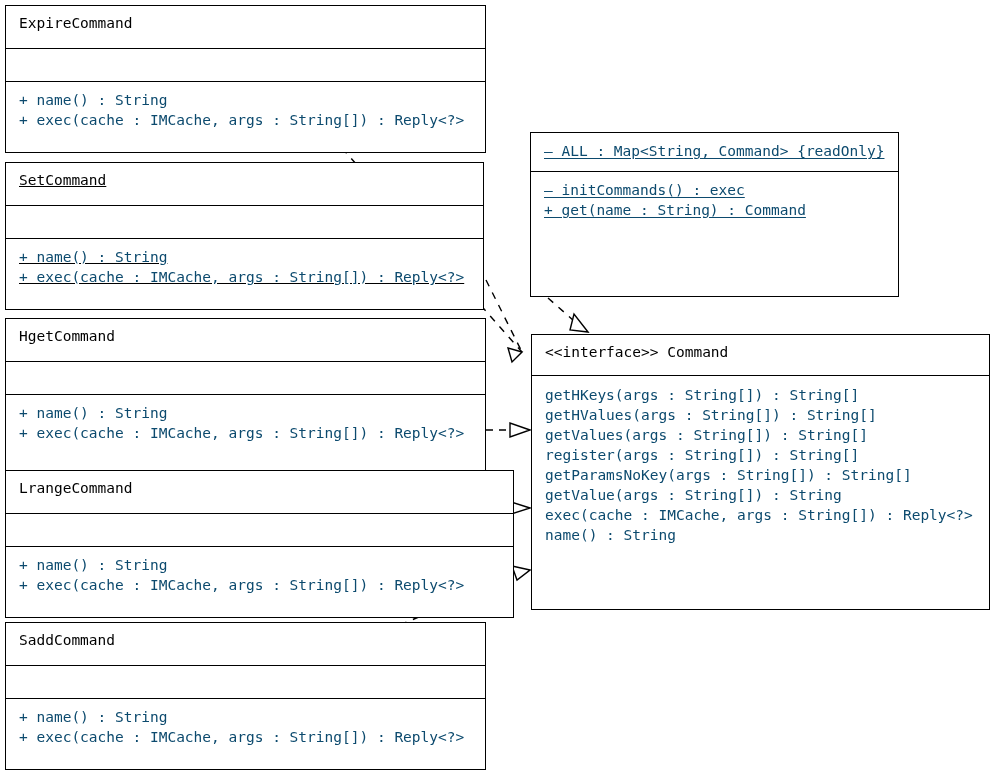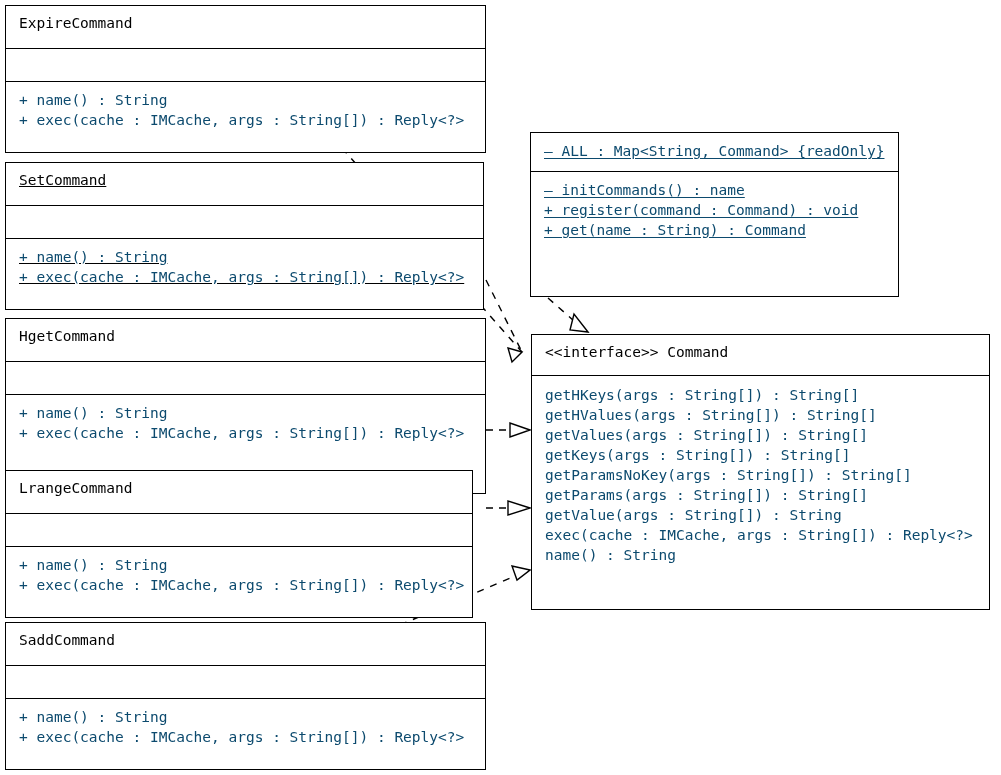--- a/index.html
+++ b/index.html
@@ -127,21 +127,21 @@
     </div>
     <div class="compartment divided" style="height:33px;">
       <div class="empty-compartment"></div>
     </div>
     <div class="compartment" style="height:69px;">
       <div class="member-line">+ name() : String</div>
       <div class="member-line">+ exec(cache : IMCache, args : String[]) : Reply&lt;?&gt;</div>
     </div>
   </div>
 
-  <div class="uml-box" style="left:5px; top:470px; width:468px; height:148px;">
+  <div class="uml-box" style="left:5px; top:470px; width:509px; height:148px;">
     <div class="compartment divided" style="height:43px;">
       <div class="title-text">LrangeCommand</div>
     </div>
     <div class="compartment divided" style="height:33px;">
       <div class="empty-compartment"></div>
     </div>
     <div class="compartment" style="height:69px;">
       <div class="member-line">+ name() : String</div>
       <div class="member-line">+ exec(cache : IMCache, args : String[]) : Reply&lt;?&gt;</div>
     </div>
@@ -158,36 +158,34 @@
       <div class="member-line">+ name() : String</div>
       <div class="member-line">+ exec(cache : IMCache, args : String[]) : Reply&lt;?&gt;</div>
     </div>
   </div>
 
   <div class="uml-box" style="left:530px; top:132px; width:369px; height:165px;">
     <div class="compartment divided" style="height:39px;">
       <div class="member-line static">– ALL : Map&lt;String, Command&gt; {readOnly}</div>
     </div>
     <div class="compartment" style="height:80px;">
-      <div class="member-line static">– initCommands() : name</div>
-      <div class="member-line static">+ register(command : Command) : void</div>
+      <div class="member-line static">– initCommands() : exec</div>
       <div class="member-line static">+ get(name : String) : Command</div>
     </div>
   </div>
 
   <div class="uml-box" style="left:531px; top:334px; width:459px; height:276px;">
     <div class="compartment divided" style="height:41px;">
       <div class="title-text">&lt;&lt;interface&gt;&gt; Command</div>
     </div>
     <div class="compartment" style="height:221px; padding-top:9px;">
       <div class="member-line">getHKeys(args : String[]) : String[]</div>
       <div class="member-line">getHValues(args : String[]) : String[]</div>
       <div class="member-line">getValues(args : String[]) : String[]</div>
-      <div class="member-line">getKeys(args : String[]) : String[]</div>
+      <div class="member-line">register(args : String[]) : String[]</div>
       <div class="member-line">getParamsNoKey(args : String[]) : String[]</div>
-      <div class="member-line">getParams(args : String[]) : String[]</div>
       <div class="member-line">getValue(args : String[]) : String</div>
       <div class="member-line">exec(cache : IMCache, args : String[]) : Reply&lt;?&gt;</div>
       <div class="member-line">name() : String</div>
     </div>
   </div>
 
 </div>
 
 </body></html>

